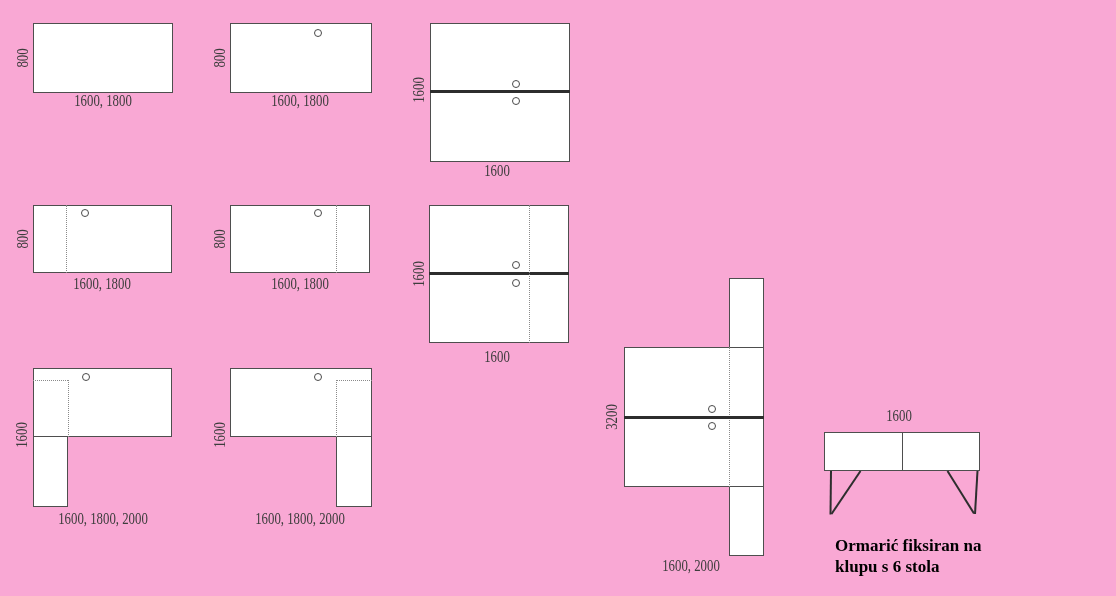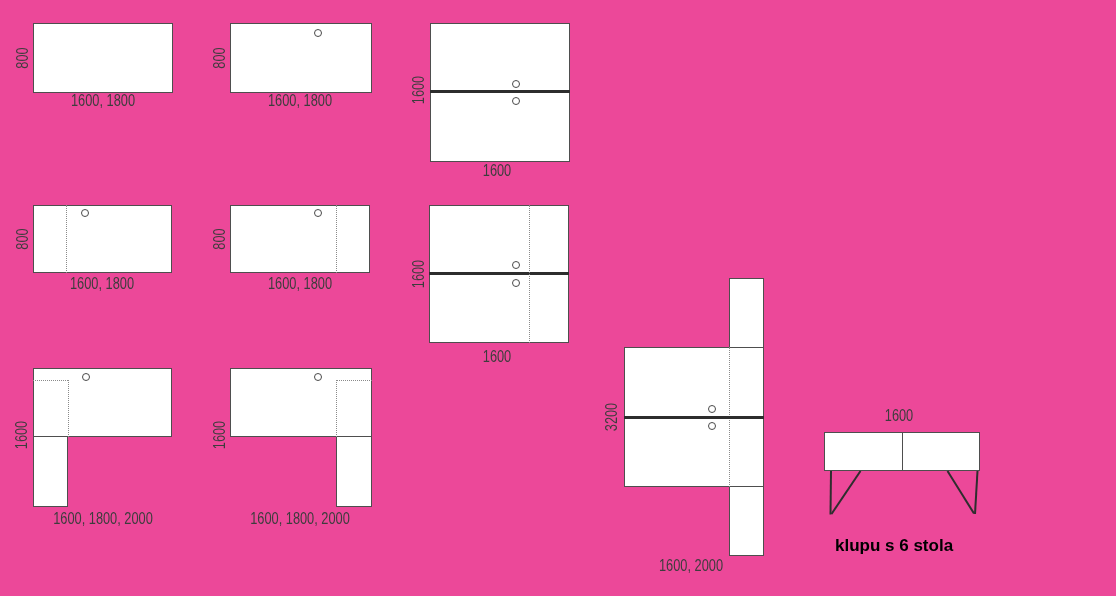--- a/index.html
+++ b/index.html
@@ -1,18 +1,18 @@
 <!DOCTYPE html>
 <html><head>
 <meta charset="utf-8">
 <style>
   html,body{margin:0;padding:0;background:#fff;}
   .canvas{
-    position:relative;width:1116px;height:596px;background:#ec4899;
-    font-family:Liberation Sans, sans-serif;overflow:hidden;
+    position:relative;width:1116px;height:596px;background:#f9a8d4;
+    font-family:Liberation Serif, serif;overflow:hidden;
   }
   .grp{position:absolute;left:0;top:0;width:0;height:0;}
   .rect{
     position:absolute;box-sizing:border-box;
     border:1.2px solid #4e4e4e;background:#fff;
   }
   .seam{position:absolute;height:2.5px;background:#2d2d2d;}
   .dotv{position:absolute;width:0;border-left:1px dotted #8a8a8a;}
   .doth{position:absolute;height:0;border-top:1px dotted #8a8a8a;}
   .grommet{
@@ -122,17 +122,18 @@
     <div class="hlabel" style="left:899px;top:416px">1600</div>
     <div class="rect" style="left:824px;top:432px;width:156px;height:39px"></div>
     <div class="divider" style="left:902px;top:432px;height:39px"></div>
     <svg class="legs" style="left:815px;top:465px" width="175" height="55" viewBox="815 465 175 55">
       <line x1="831" y1="471" x2="830.5" y2="514.5" stroke="#2e2e2e" stroke-width="2"></line>
       <line x1="860.5" y1="471" x2="831.5" y2="514" stroke="#2e2e2e" stroke-width="2"></line>
       <line x1="947.5" y1="471" x2="974" y2="513.5" stroke="#2e2e2e" stroke-width="2"></line>
       <line x1="977.5" y1="471" x2="975" y2="514" stroke="#2e2e2e" stroke-width="2"></line>
     </svg>
     <div class="caption" style="left:835px;top:535px">
+      <div>Ormarić fiksiran na</div>
       <div>klupu s 6 stola</div>
     </div>
   </div>
 
 </div>
 
 </body></html>

